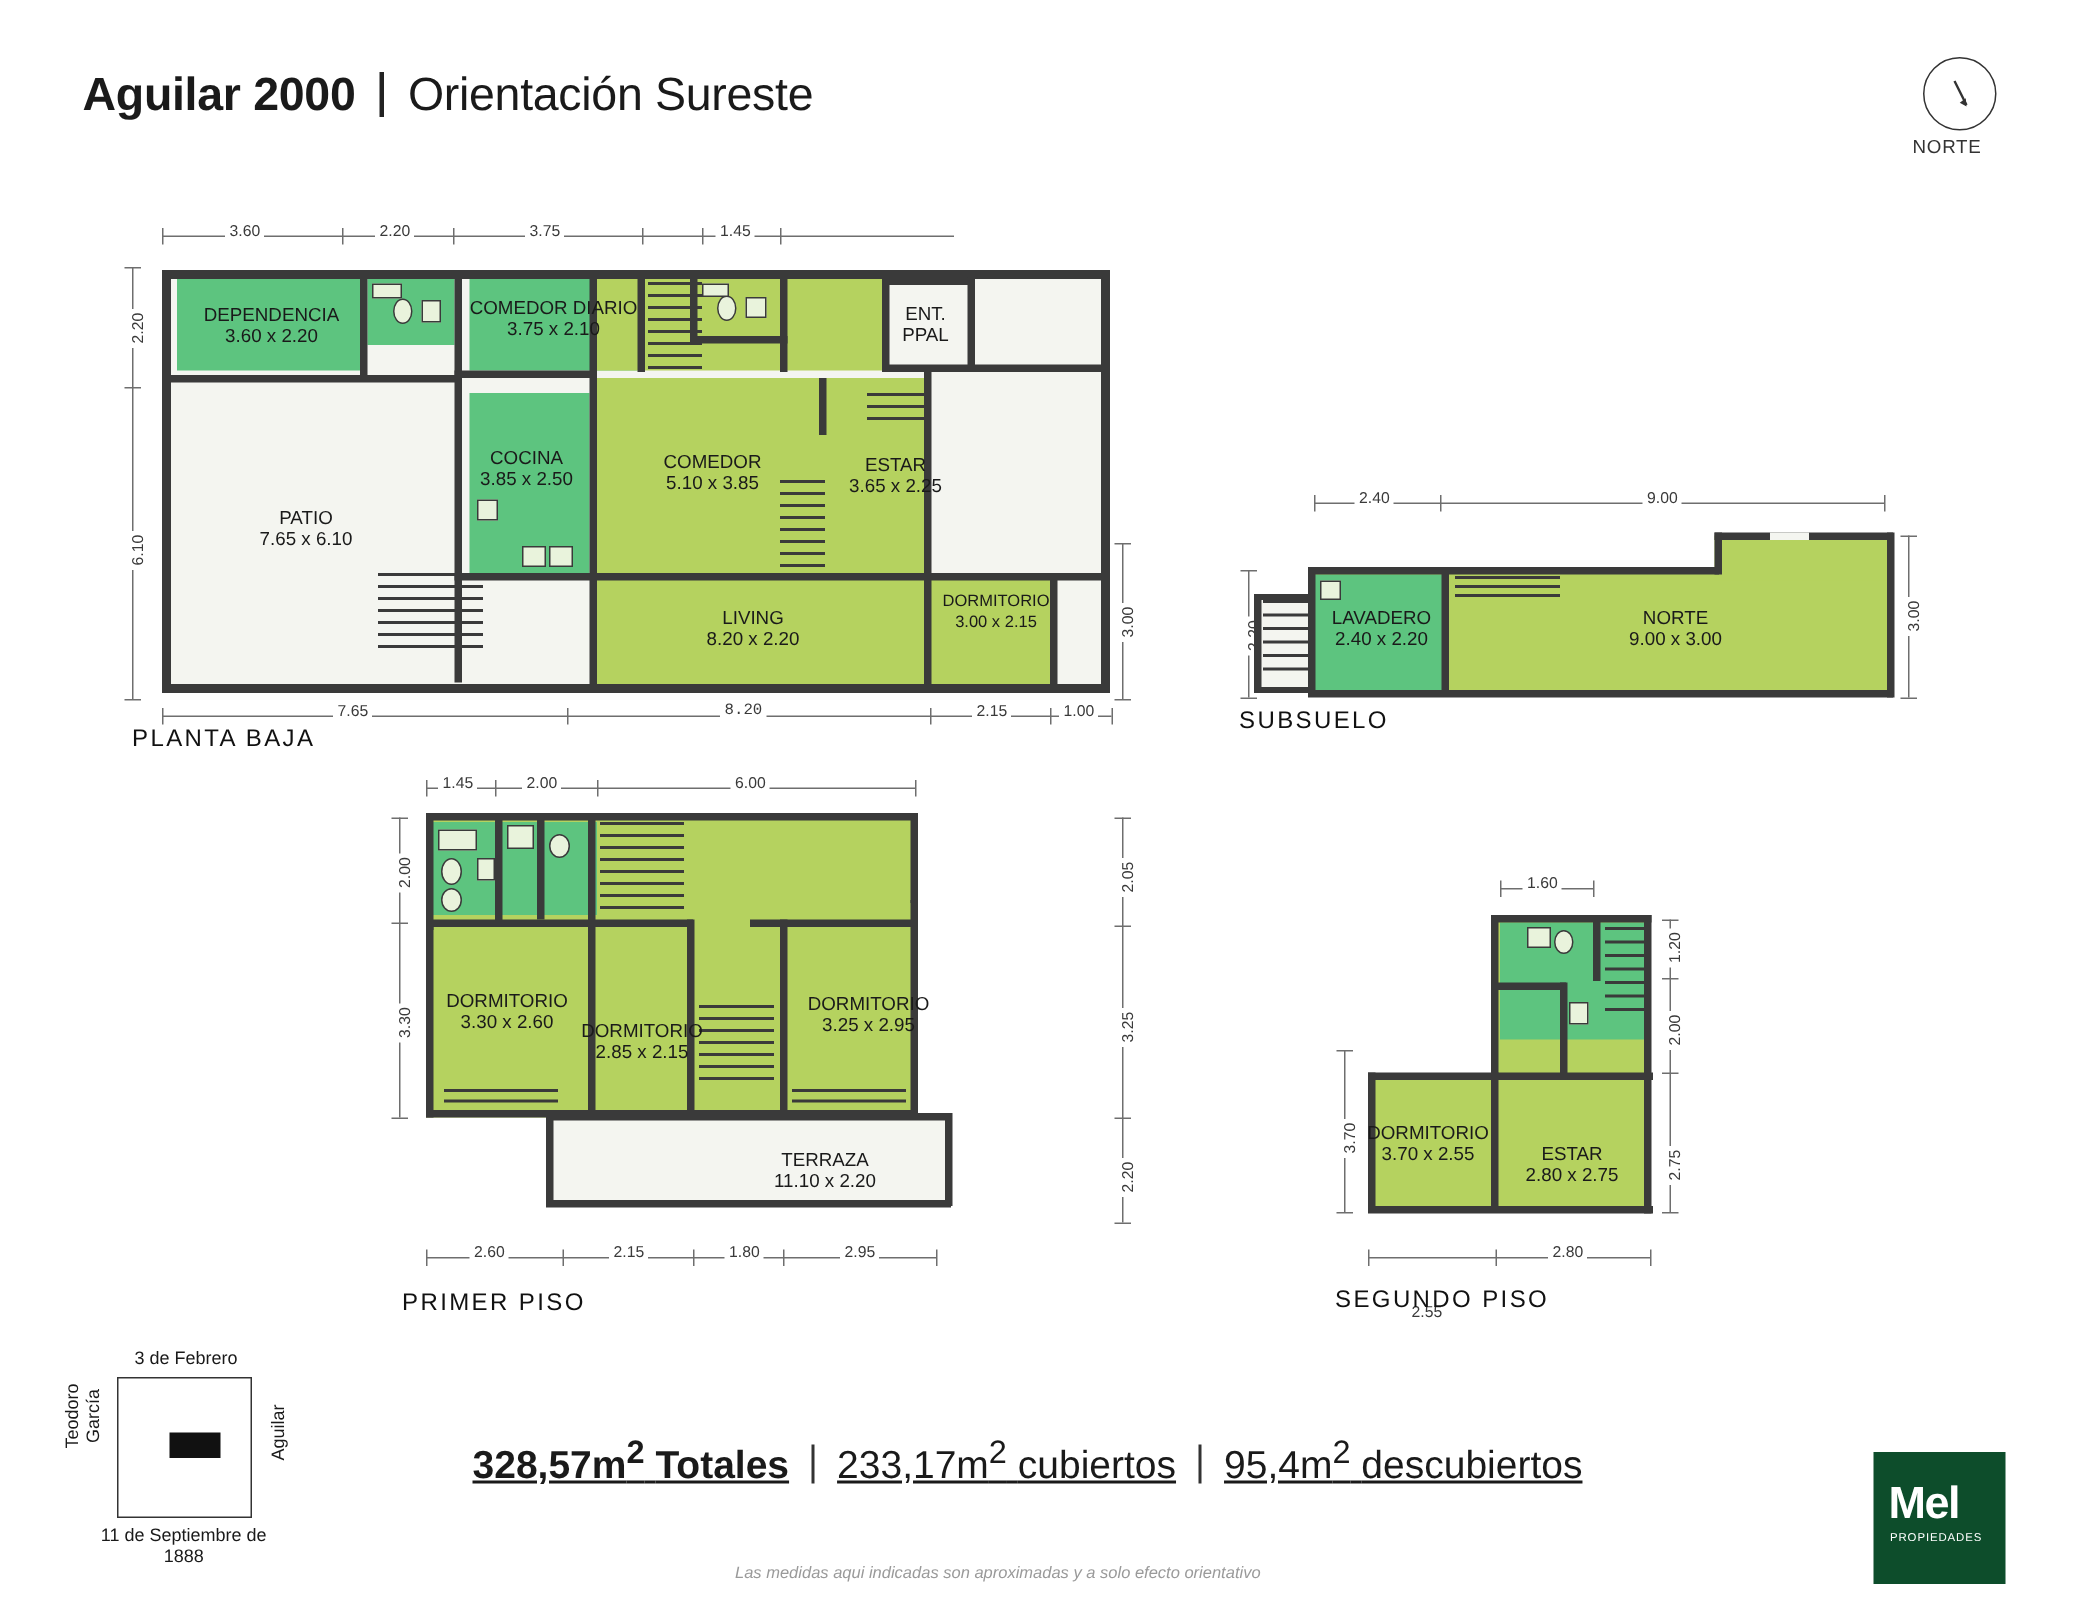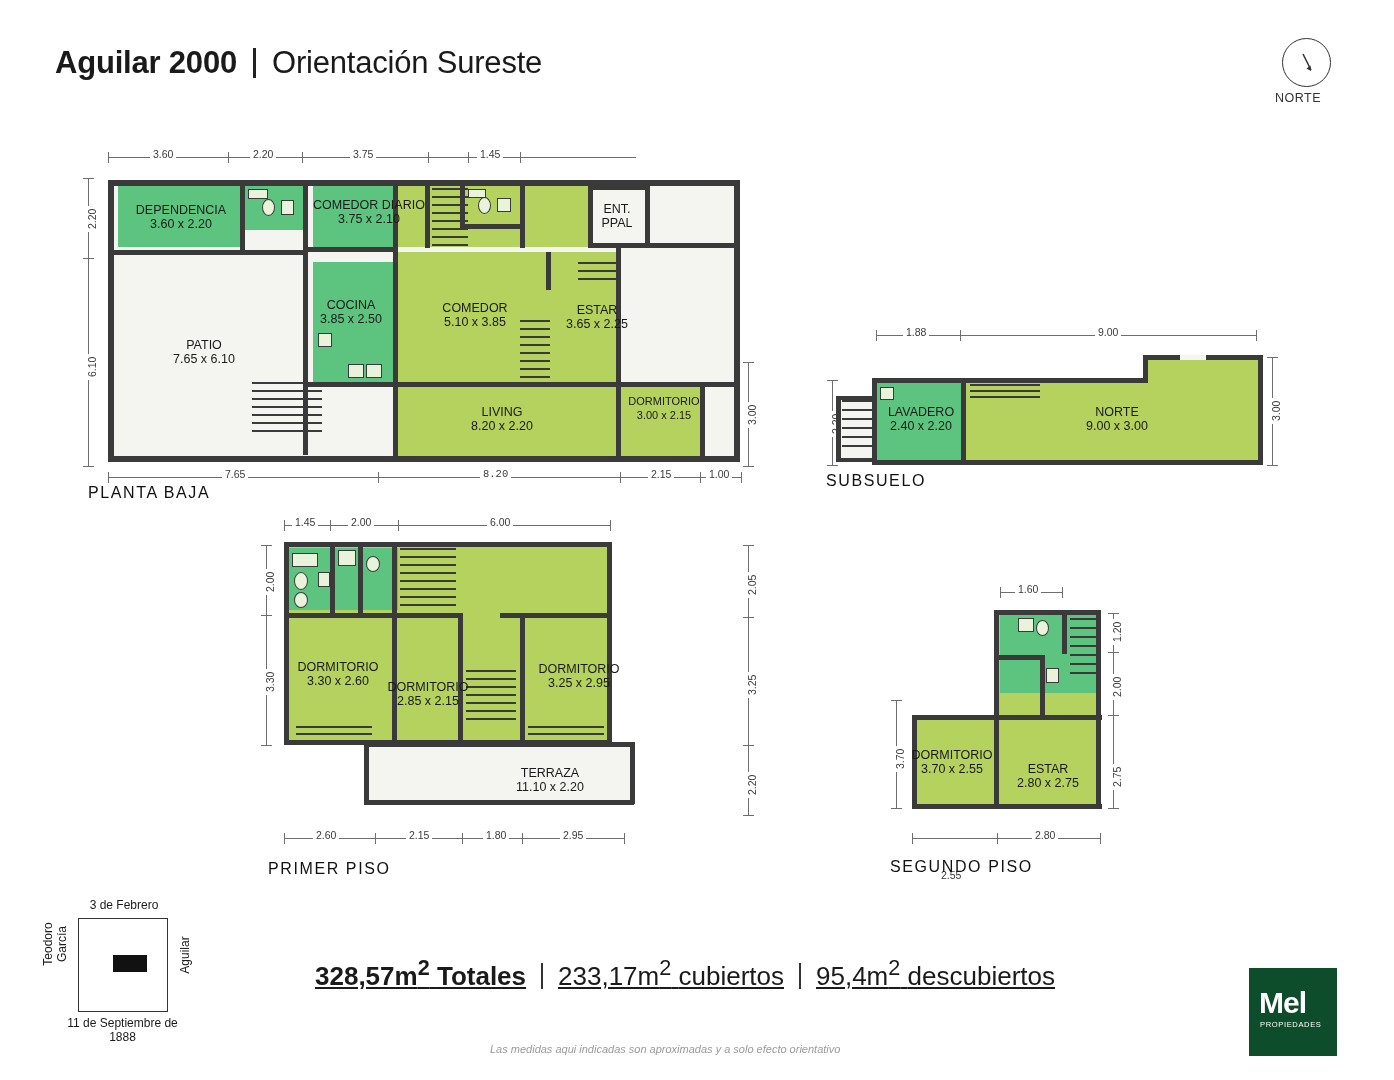--- a/index.html
+++ b/index.html
@@ -226,21 +226,21 @@
     </div>
 
     <div class="planname" style="left:88px;top:484px;">PLANTA BAJA</div>
   </div>
 
   <div class="plan" style="left:0;top:0;width:1394px;height:520px;">
     <div class="dimh" style="left:876px;top:335px;width:380px;"></div>
     <div class="tick" style="left:876px;top:330px;width:1px;height:11px;"></div>
     <div class="tick" style="left:960px;top:330px;width:1px;height:11px;"></div>
     <div class="tick" style="left:1256px;top:330px;width:1px;height:11px;"></div>
-    <div class="dimtxt" style="left:903px;top:326px;">1.88</div>
+    <div class="dimtxt" style="left:903px;top:326px;">2.40</div>
     <div class="dimtxt" style="left:1095px;top:326px;">9.00</div>
 
     <div class="dimv" style="left:832px;top:380px;width:1px;height:85px;"></div>
     <div class="tick" style="left:827px;top:380px;width:11px;height:1px;"></div>
     <div class="tick" style="left:827px;top:465px;width:11px;height:1px;"></div>
     <div class="dimtxt vert" style="left:830px;top:437px;">2.20</div>
 
     <div class="dimv" style="left:1272px;top:357px;width:1px;height:108px;"></div>
     <div class="tick" style="left:1267px;top:357px;width:11px;height:1px;"></div>
     <div class="tick" style="left:1267px;top:465px;width:11px;height:1px;"></div>

